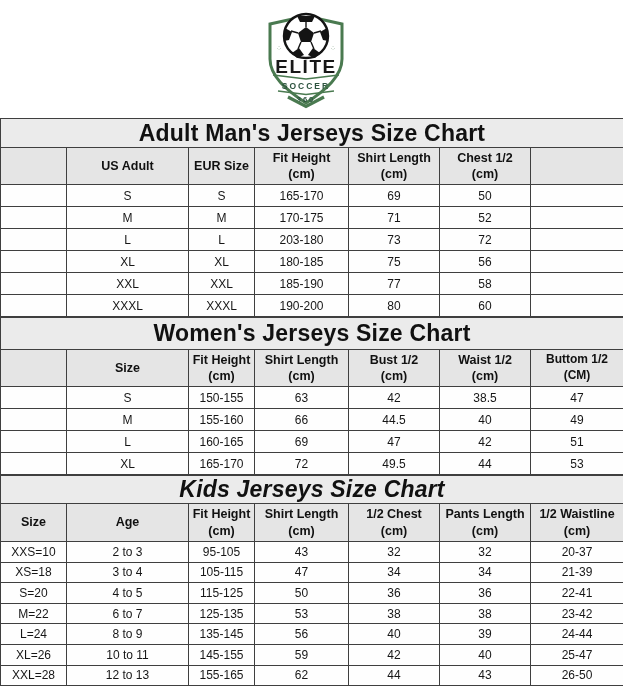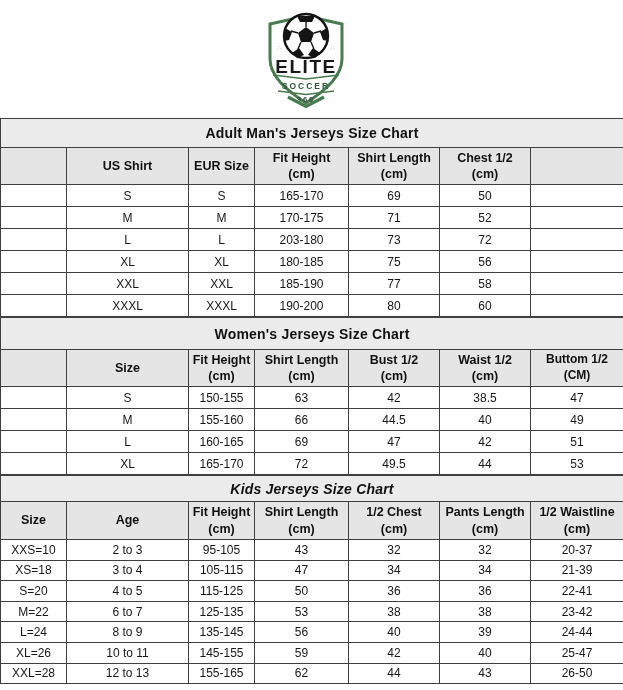--- a/index.html
+++ b/index.html
@@ -34,21 +34,21 @@
 
   th, td {
     border: 1px solid #3f3f3f;
     text-align: center;
     vertical-align: middle;
     padding: 0;
     overflow: hidden;
   }
   .title-cell {
     background: #ebebeb;
-    font-size: 14px;
+    font-size: 23px;
     font-weight: bold;
     height: 28px;
     letter-spacing: 0.2px;
     color: #111111;
   }
   thead tr.cols th {
     background: #e5e5e5;
     font-size: 12.5px;
     font-weight: bold;
     height: 36px;
@@ -113,21 +113,21 @@
           <col class="c4">
           <col class="c5">
           <col class="c6">
       </colgroup>
       <thead>
         <tr>
           <th class="title-cell" colspan="7">Adult Man's Jerseys Size Chart</th>
         </tr>
         <tr class="cols">
             <th></th>
-            <th>US Shirt</th>
+            <th>US Adult</th>
             <th>EUR Size</th>
             <th>Fit Height
 (cm)</th>
             <th>Shirt Length
 (cm)</th>
             <th>Chest 1/2
 (cm)</th>
             <th></th>
           </tr>
       </thead>

